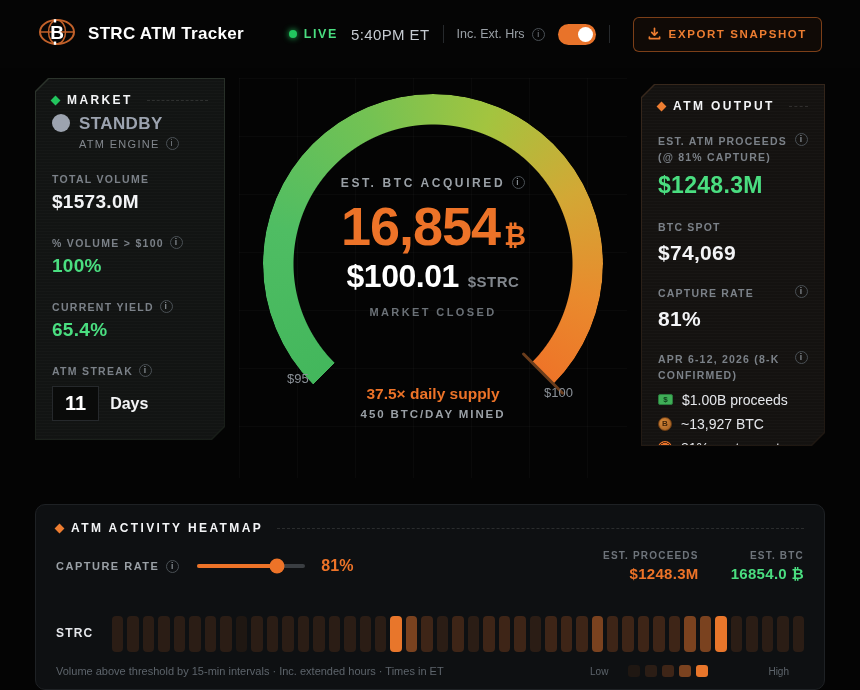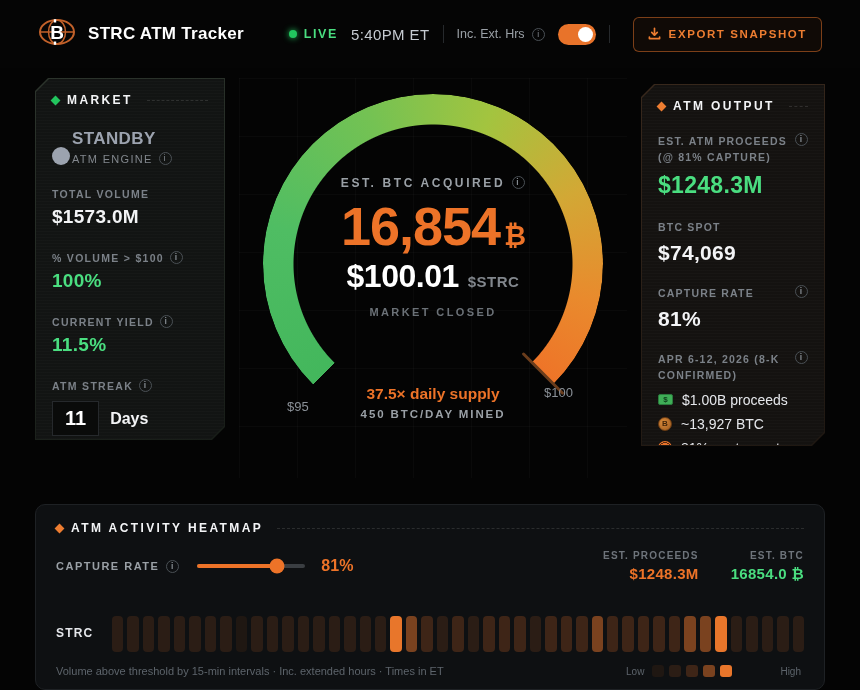--- a/index.html
+++ b/index.html
@@ -36,21 +36,21 @@
   .diamond.green{background:#22c55e;}
   .diamond.orange{background:#ed7d31;}
   .sec-title{color:#f3f4f6;font-weight:bold;font-size:12px;letter-spacing:2.4px;white-space:nowrap;}
   .sec-line{flex:1;border-top:1px dashed rgba(255,255,255,.12);margin-left:6px;}
 
   .info{width:13px;height:13px;border-radius:50%;border:1px solid #4a5055;color:#858b91;
         font-size:8.5px;display:inline-flex;align-items:center;justify-content:center;
         line-height:1;box-sizing:border-box;flex:0 0 auto;cursor:pointer;}
   .info::before{content:"i";}
 
-  .status-row{display:flex;align-items:flex-end;gap:2px;margin-top:22px;}
+  .status-row{display:flex;align-items:flex-start;gap:9px;margin-top:7px;}
   .status-dot{width:18px;height:18px;border-radius:50%;background:#9ca3af;flex:0 0 auto;}
   .status-name{color:#9ca3af;font-weight:bold;font-size:17px;letter-spacing:.4px;}
   .status-sub{display:flex;align-items:center;gap:6px;color:#82878d;font-size:11px;letter-spacing:1.3px;margin-top:3px;}
 
   .metric{margin-top:23px;}
   .metric-label{display:flex;align-items:center;gap:6px;color:#7b8188;font-size:10.5px;letter-spacing:1.3px;font-weight:bold;}
   .metric-value{font-size:19px;font-weight:bold;margin-top:6px;color:#f3f4f6;letter-spacing:.3px;}
   .metric-value.green{color:#4ade80;}
   .streak-row{display:flex;align-items:center;gap:11px;margin-top:9px;}
   .streak-box{background:#0a0b0a;border:1px solid #26292c;padding:5px 12px;color:#fff;font-weight:bold;font-size:20px;}
@@ -71,21 +71,21 @@
   .needle{position:absolute;width:58px;height:3px;border-radius:2px;background:#6b3d1c;
           left:251px;top:278px;transform:rotate(45deg);}
   .gauge-center{position:absolute;inset:0;display:flex;flex-direction:column;align-items:center;justify-content:center;text-align:center;padding-bottom:34px;box-sizing:border-box;}
   .gc-label{display:flex;align-items:center;gap:7px;color:#9aa0a6;font-size:12px;font-weight:bold;letter-spacing:2.6px;}
   .gc-btc{color:#ed7328;font-weight:bold;font-size:54px;letter-spacing:-1px;line-height:1.05;margin-top:8px;}
   .gc-btc .sym{font-size:27px;margin-left:4px;}
   .gc-price-row{margin-top:4px;display:flex;align-items:baseline;gap:9px;}
   .gc-price{color:#ffffff;font-weight:bold;font-size:32px;letter-spacing:-.5px;}
   .gc-ticker{color:#82878d;font-size:15px;font-weight:bold;letter-spacing:.5px;}
   .gc-status{color:#6b7177;font-size:11px;font-weight:bold;letter-spacing:2.4px;margin-top:11px;}
-  .gauge-min{position:absolute;left:24px;bottom:20px;color:#8a9097;font-size:13px;}
+  .gauge-min{position:absolute;left:24px;bottom:48px;color:#8a9097;font-size:13px;}
   .gauge-max{position:absolute;right:30px;bottom:34px;color:#8a9097;font-size:13px;}
   .supply{position:absolute;left:0;right:0;top:291px;text-align:center;}
   .supply-main{color:#ed7328;font-weight:bold;font-size:15.5px;}
   .supply-sub{color:#9aa0a6;font-weight:bold;font-size:11.5px;letter-spacing:1.9px;margin-top:5px;}
 
   
   .op-block{margin-top:20px;}
   .op-label{display:flex;gap:6px;color:#7b8188;font-size:10.5px;letter-spacing:1.2px;font-weight:bold;line-height:1.55;}
   .op-label .txt{flex:1;}
   .op-value{font-weight:bold;margin-top:6px;letter-spacing:.3px;}
@@ -120,21 +120,21 @@
   .hm-body{flex:1;position:relative;padding-top:22px;}
   .hm-times{position:absolute;top:0;left:0;right:0;height:14px;}
   .hm-time{position:absolute;transform:translateX(-50%);color:#5d646b;font-size:10.5px;white-space:nowrap;}
   .hm-time.strong{color:#cdd2d7;font-weight:bold;}
   .hm-cells{display:flex;gap:4px;}
   .hm-cell{flex:1;height:36px;border-radius:4px;}
 
   .hp-foot{display:flex;align-items:center;margin-top:13px;}
   .foot-note{color:#5d646b;font-size:11px;}
   .legend{margin-left:auto;display:flex;align-items:center;gap:5px;}
-  .legend-label{color:#5d646b;font-size:10px;margin:0 3px;padding-left:40px;}
+  .legend-label{color:#5d646b;font-size:10px;margin:0 15px;padding-left:40px;}
   .legend-sw{width:12px;height:12px;border-radius:3px;}
 </style>
 </head>
 <body>
 
 <div class="app">
 
   <header class="topbar">
     <div class="brand">
       <span>
@@ -208,21 +208,21 @@
                 <span>% VOLUME &gt; $100</span>
                 <span class="info"></span>
               </div>
               <div class="metric-value green">100%</div>
             </div>
             <div class="metric">
               <div class="metric-label">
                 <span>CURRENT YIELD</span>
                 <span class="info"></span>
               </div>
-              <div class="metric-value green">11.5%</div>
+              <div class="metric-value green">65.4%</div>
             </div>
           </div>
         <div class="metric">
           <div class="metric-label">
             <span>ATM STREAK</span>
             <span class="info"></span>
           </div>
           <div class="streak-row">
             <span class="streak-box">11</span>
             <span class="streak-unit">Days</span>

